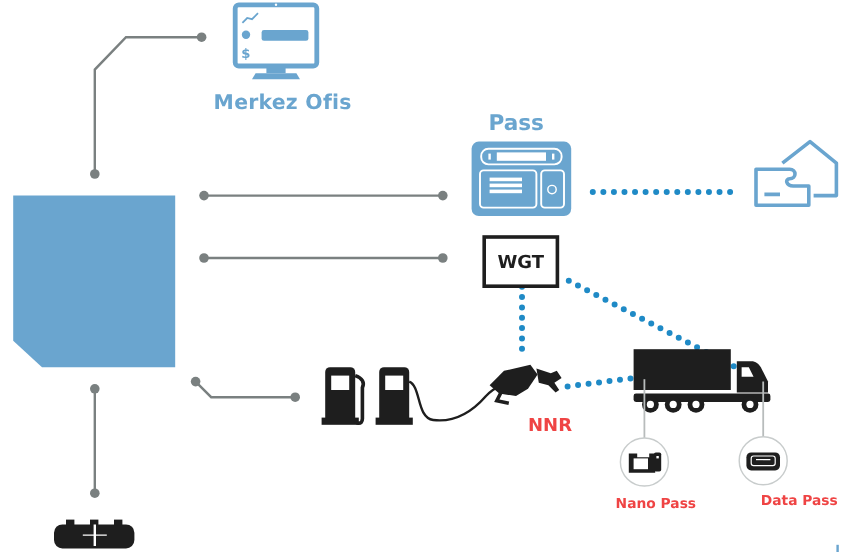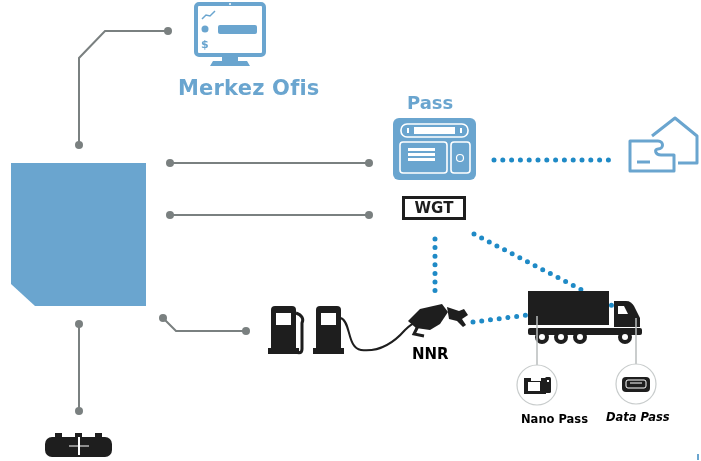--- a/index.html
+++ b/index.html
@@ -1,27 +1,27 @@
 <!DOCTYPE html>
 <html><head>
 <meta charset="utf-8">
 <style>
   html, body { margin:0; padding:0; background:#ffffff; }
   body { width:701px; height:461px; position:relative; overflow:hidden; font-family:"DejaVu Sans", sans-serif; }
   #stage { position:absolute; left:0; top:0; width:701px; height:461px; }
   .lbl { position:absolute; font-family:"DejaVu Sans", sans-serif; font-weight:bold; white-space:nowrap; }
   .lbl-blue { color:#6aa5cf; }
-  .lbl-dark { color:#000000; }
-  #merkez-label { left:178px; top:76px; font-size:21px; letter-spacing:0.2px; }
+  .lbl-dark { color:#ef4444;margin-left:28px; }
+  #merkez-label { left:178px; top:76px; font-size:17px; letter-spacing:0.2px; }
   #ortr-label { left:407px; top:92px; font-size:18px; }
   #nnr-label { left:412px; top:345px; font-size:15px; }
-  #nano-label { left:521px; top:412px; font-size:11.5px; }
-  #data-label { left:606px; top:410px; font-size:11.5px;font-style:italic; }
+  #nano-label { left:485px; top:412px; font-size:11.5px; }
+  #data-label { left:606px; top:410px; font-size:11.5px; }
   #ikunit-text { position:absolute; left:36px; top:196px; color:#ffffff; font-weight:bold; font-size:16px; line-height:22px; }
-  #wgt-box { position:absolute; left:402px; top:196px; width:64px; height:24px; border:3px solid #1e1e1e; box-sizing:border-box; background:#fff; display:flex; align-items:center; justify-content:center; font-weight:bold; font-size:15px; color:#1e1e1e; }
+  #wgt-box { position:absolute; left:402px; top:196px; width:64px; height:44px; border:3px solid #1e1e1e; box-sizing:border-box; background:#fff; display:flex; align-items:center; justify-content:center; font-weight:bold; font-size:15px; color:#1e1e1e; }
 </style>
 </head>
 <body>
 
 <div id="stage">
   <svg width="701" height="461" viewBox="0 0 701 461" xmlns="http://www.w3.org/2000/svg" style="position:absolute;left:0;top:0;">
 
     <g>
       <polygon points="11,163 146,163 146,306 35,306 11,284" fill="#6aa5cf"></polygon>
     </g>

